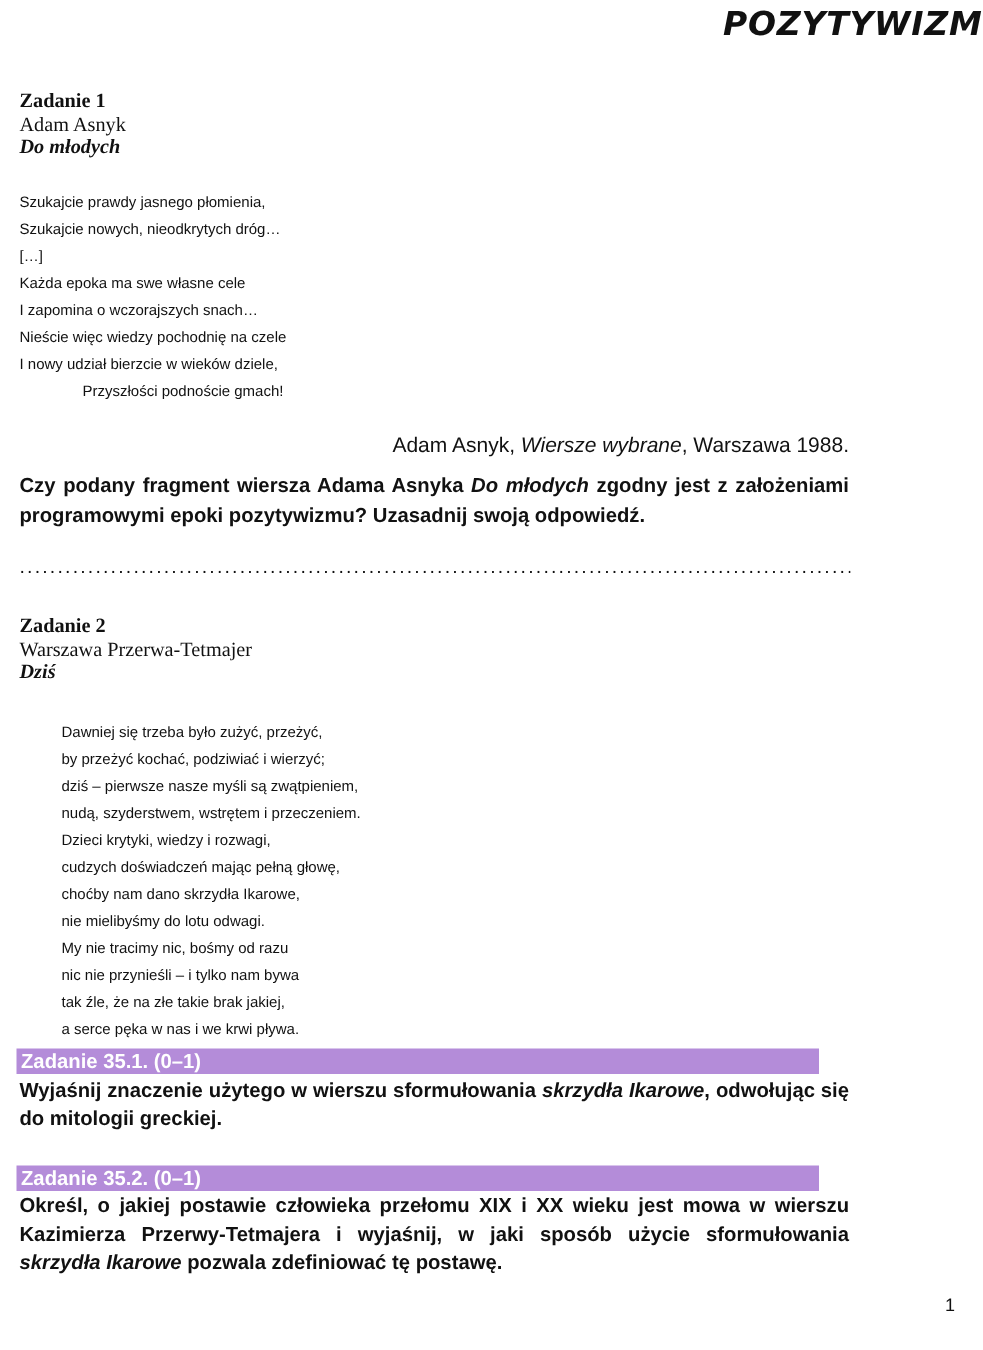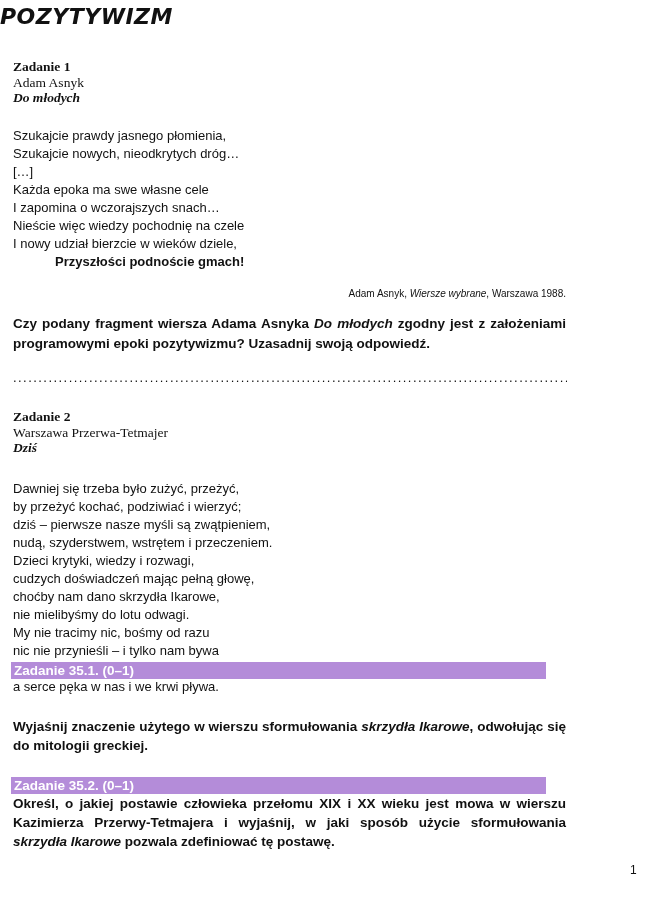--- a/index.html
+++ b/index.html
@@ -8,63 +8,63 @@
     width:655px;height:900px;
     background:#ffffff;
     color:#111111;
     font-family:"Liberation Sans",sans-serif;
     overflow:hidden;
   }
   .bold{font-weight:700;}
   .italic{font-style:italic;}
   .title{
     position:absolute;top:4px;left:0;width:655px;
-    text-align:left;
+    text-align:right;
     font-family:"DejaVu Sans",sans-serif;
     font-style:italic;font-weight:700;
     font-size:22px;letter-spacing:0.5px;
   }
   .task-head{
     position:absolute;left:13px;
     font-size:13.5px;line-height:15.5px;font-family:Liberation Serif, serif;
   }
   .z1-head{top:59px;}
   .z2-head{top:409px;}
   .poem{
     position:absolute;left:13px;
-    font-size:13px;line-height:18px;
+    font-size:10px;line-height:18px;
     white-space:nowrap;
   }
   .poem1{top:127px;}
-  .poem2{top:480px;}
-  .poem-line.indent{padding-left:42px;font-weight:bold;}
+  .poem2{top:480px;margin-left:28px;}
+  .poem-line.indent{padding-left:42px;}
   .attribution{
     position:absolute;top:288px;left:13px;width:553px;
-    text-align:right;font-size:10px;
+    text-align:right;font-size:14px;
   }
   .question{
     position:absolute;left:13px;width:553px;
     font-weight:700;font-size:13.5px;
     text-align:justify;
   }
   .q1{top:314px;line-height:19.5px;}
   .q351{top:717px;line-height:19px;}
   .q352{top:794px;line-height:19px;}
   .dotline{
     position:absolute;top:370px;left:13px;width:554px;
     font-size:13px;letter-spacing:1.45px;
     white-space:nowrap;overflow:hidden;
   }
   .taskbar{
     position:absolute;left:11px;width:532px;height:17px;
     background:#b48cd9;
     color:#ffffff;font-weight:700;font-size:13.5px;line-height:17px;
     padding-left:3px;
   }
-  .bar1{top:662px;}
+  .bar1{top:699px;}
   .bar2{top:777px;}
   .pagenum{
     position:absolute;top:863px;left:630px;
     font-size:12px;
   }
 </style>
 </head>
 <body>
 
 <div class="page">

